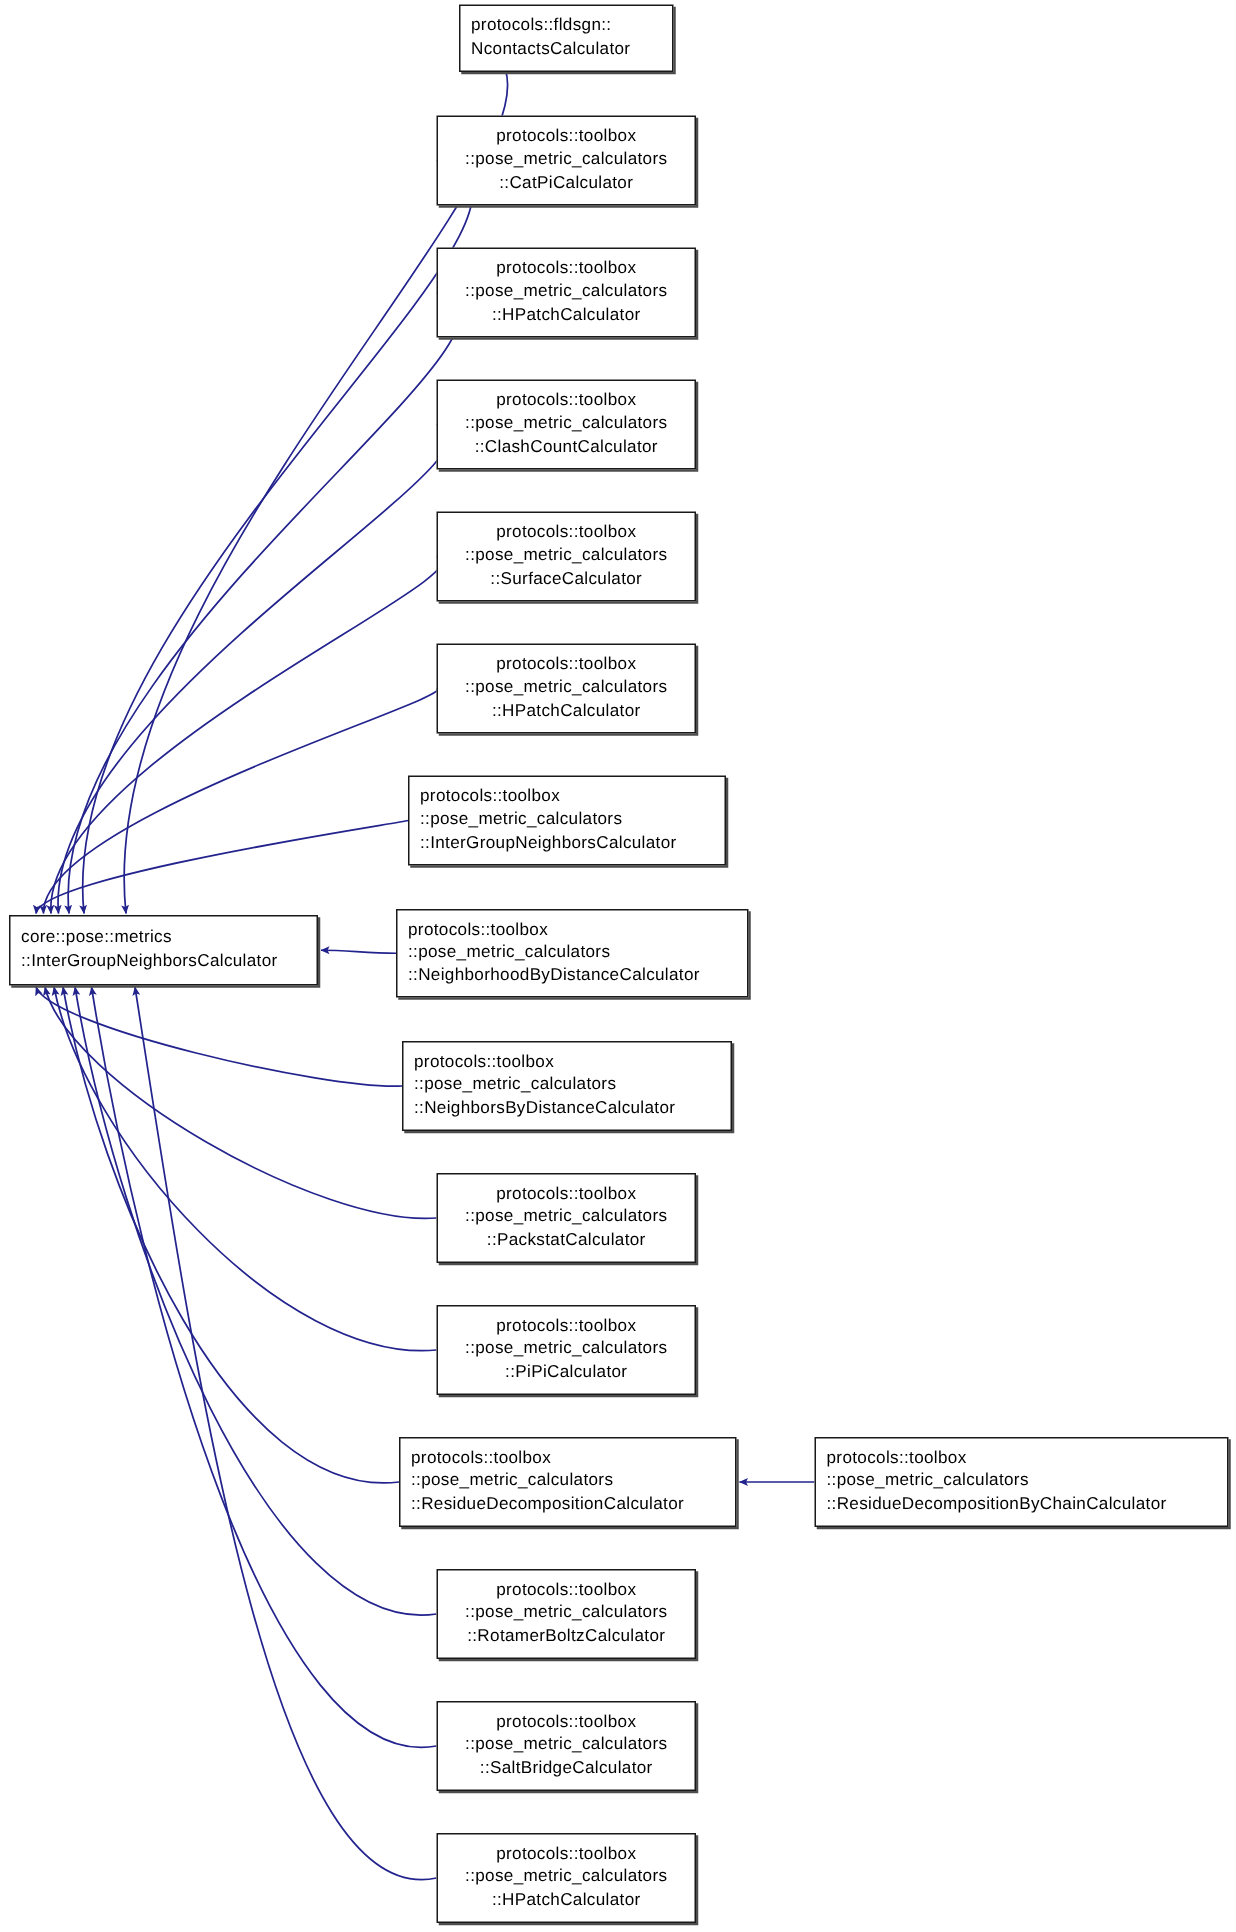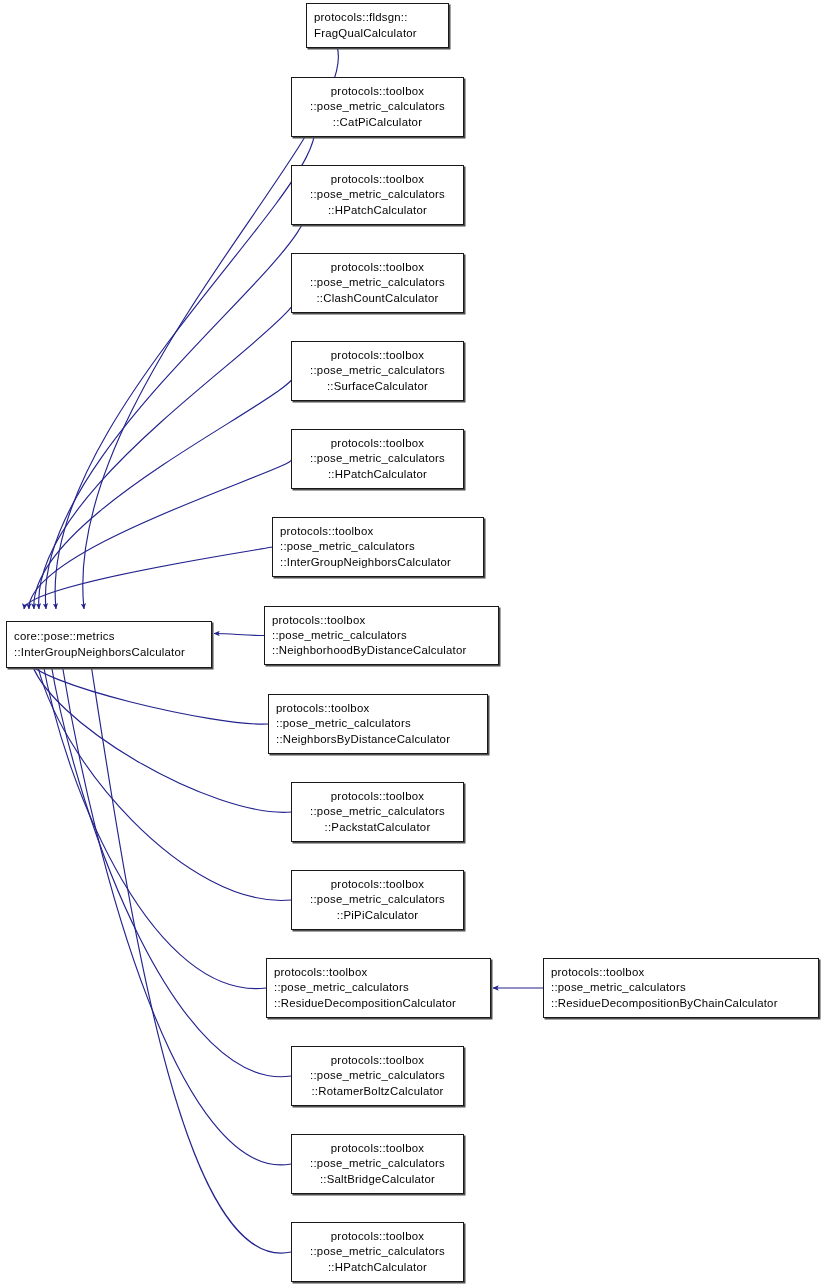--- a/index.html
+++ b/index.html
@@ -71,27 +71,27 @@
       <path d="M264,635.5 C244,635.5 232,633.5 214,633.5" fill="none" stroke="#23238e" stroke-width="1.15" marker-end="url(#ah)"></path>
       <path d="M268,724 C217.6,726.72 33.74,684.56 24,658" fill="none" stroke="#23238e" stroke-width="1.15" marker-end="url(#ah)"></path>
       <path d="M291,812 C214.2,818.24 44.58,721.52 30,658" fill="none" stroke="#23238e" stroke-width="1.15" marker-end="url(#ah)"></path>
       <path d="M291,900 C187.8,909.76 55.42,758.48 36,658" fill="none" stroke="#23238e" stroke-width="1.15" marker-end="url(#ah)"></path>
       <path d="M266,988 C156,1001.28 66.26,795.44 42,658" fill="none" stroke="#23238e" stroke-width="1.15" marker-end="url(#ah)"></path>
       <path d="M291,1076 C181,1092.8 79.1,832.4 50,658" fill="none" stroke="#23238e" stroke-width="1.15" marker-end="url(#ah)"></path>
       <path d="M291,1164 C181,1184.32 94.94,869.36 61,658" fill="none" stroke="#23238e" stroke-width="1.15" marker-end="url(#ah)"></path>
       <path d="M291,1252 C181,1275.84 128.78,906.3199999999999 90,658" fill="none" stroke="#23238e" stroke-width="1.15" marker-end="url(#ah)"></path>
       <path d="M543,988 L493,988" fill="none" stroke="#23238e" stroke-width="1.15" marker-end="url(#ah)"></path>
     </svg>
-<div class="node lead" style="left: 6px; top: 610px; width: 206px; height: 47px; margin-top: 11px;">
+<div class="node lead" style="left: 6px; top: 610px; width: 206px; height: 47px;">
       <span class="ln">core::pose::metrics</span>
       <span class="ln">::InterGroupNeighborsCalculator</span>
     </div>
     <div class="node lead" style="left: 306px; top: 3px; width: 143px; height: 45px;">
       <span class="ln">protocols::fldsgn::</span>
-      <span class="ln">FragQualCalculator</span>
+      <span class="ln">NcontactsCalculator</span>
     </div>
     <div class="node" style="left: 291px; top: 77px; width: 173px; height: 60px;">
       <span class="ln">protocols::toolbox</span>
       <span class="ln">::pose_metric_calculators</span>
       <span class="ln">::CatPiCalculator</span>
     </div>
     <div class="node" style="left: 291px; top: 165px; width: 173px; height: 60px;">
       <span class="ln">protocols::toolbox</span>
       <span class="ln">::pose_metric_calculators</span>
       <span class="ln">::HPatchCalculator</span>

